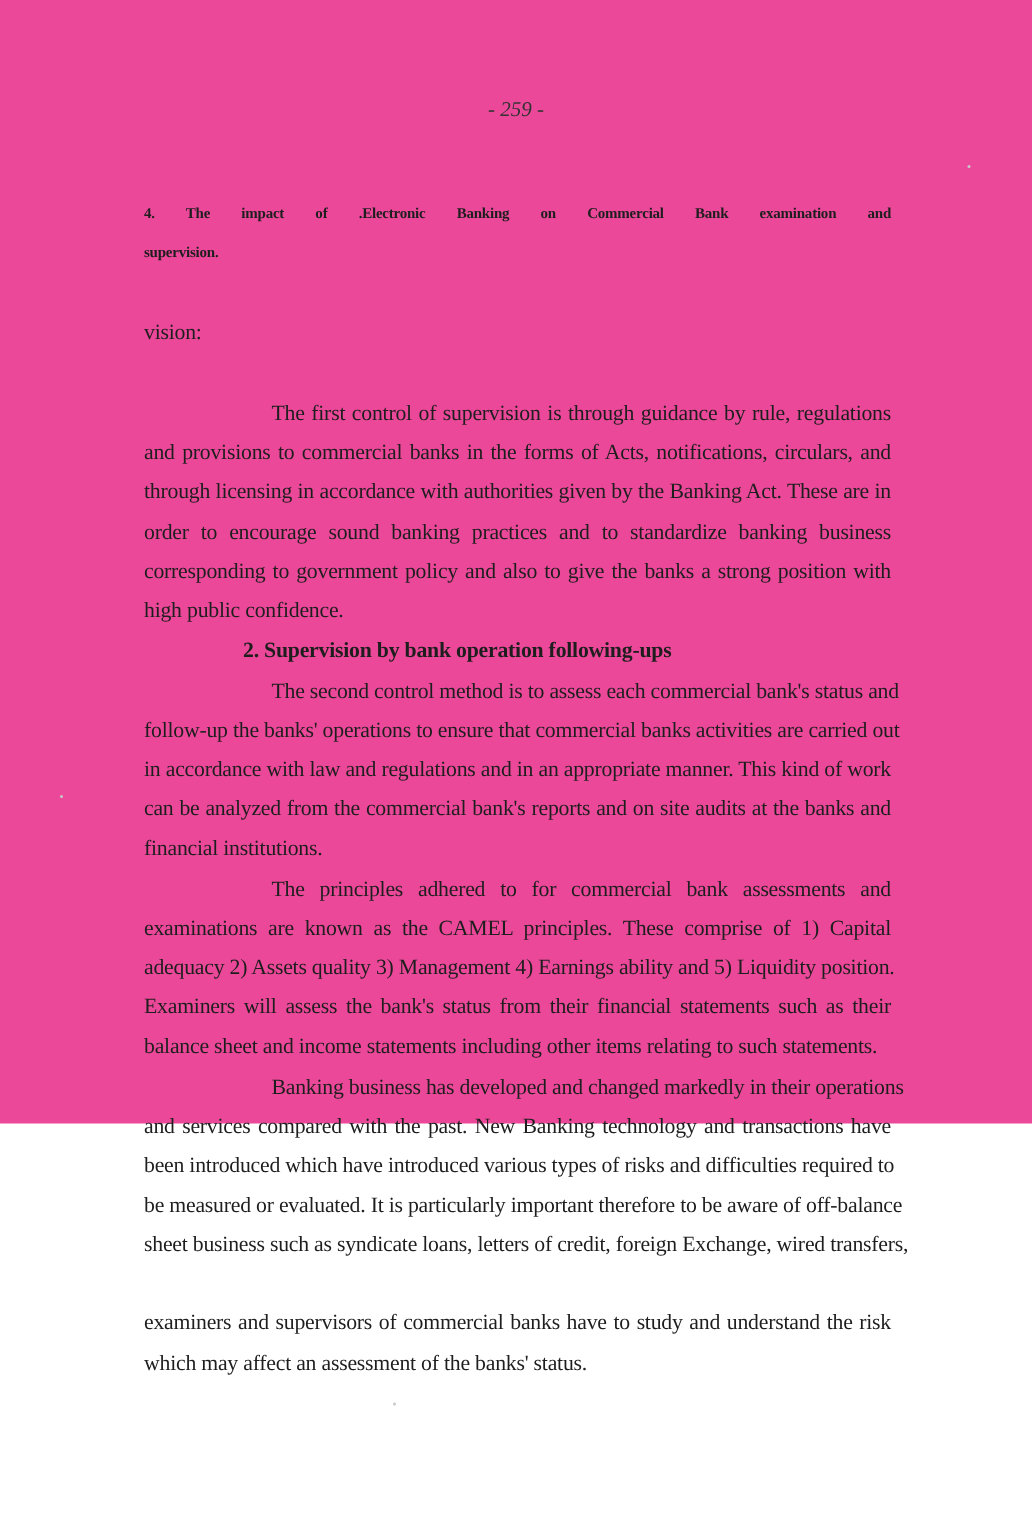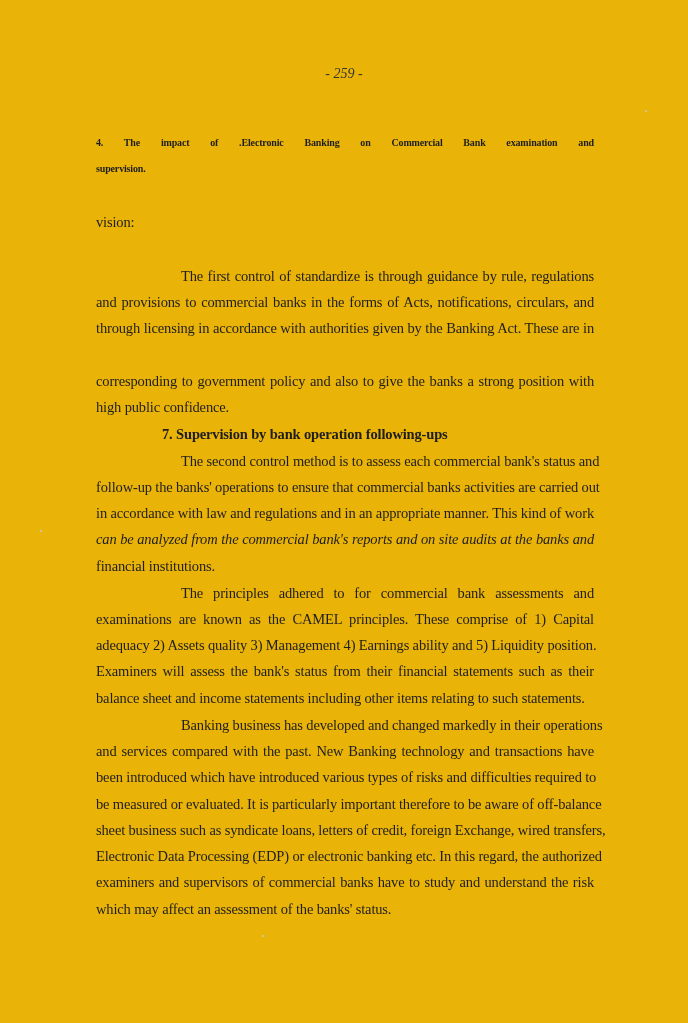--- a/index.html
+++ b/index.html
@@ -12,22 +12,22 @@
       height: 1023px;
       position: relative;
       overflow: hidden;
       font-family: "Liberation Serif", serif;
       color: #1e1e1e;
     }
     .page {
       position: absolute;
       left: 0; top: 0;
       width: 688px;
-      height: 1023px;
-      background: #eab308;
+      height: 749px;
+      background: #ec4899;
     }
     .page-number {
       position: absolute;
       top: 66px;
       left: 0;
       width: 688px;
       text-align: center;
       font-size: 14px;
       font-style: italic;
       color: #333;
@@ -72,44 +72,44 @@
 
 <div class="page">
 
   <div class="page-number">- 259 -</div>
 
   <div class="line bold heading" style="top:134px;">4. The impact of .Electronic Banking on Commercial Bank examination and</div>
   <div class="line bold heading last" style="top:160px;">supervision.</div>
 
   <div class="line last" style="top:213px;">vision:</div>
 
-  <div class="line indent" style="top:267px;">The first control of standardize is through guidance by rule, regulations</div>
+  <div class="line indent" style="top:267px;">The first control of supervision is through guidance by rule, regulations</div>
   <div class="line" style="top:293px;">and provisions to commercial banks in the forms of Acts, notifications, circulars, and</div>
   <div class="line" style="top:319px;">through licensing in accordance with authorities given by the Banking Act.  These are in</div>
+  <div class="line" style="top:346px;">order to encourage sound banking practices and to standardize banking business</div>
   <div class="line" style="top:372px;">corresponding to government policy and also to give the banks a strong position with</div>
   <div class="line last" style="top:398px;">high public confidence.</div>
 
-  <div class="line sub-indent bold last" style="top:425px;">7. Supervision by bank operation following-ups</div>
+  <div class="line sub-indent bold last" style="top:425px;">2. Supervision by bank operation following-ups</div>
   <div class="line indent" style="top:452px;">The second control method is to assess each commercial bank's status and</div>
   <div class="line" style="top:478px;">follow-up the banks' operations to ensure that commercial banks activities are carried out</div>
   <div class="line" style="top:504px;">in accordance with law and regulations and in an appropriate manner.  This kind of work</div>
-  <div class="line" style="top:530px;font-style:italic;">can be analyzed from the commercial bank's reports and on site audits at the banks and</div>
+  <div class="line" style="top:530px;">can be analyzed from the commercial bank's reports and on site audits at the banks and</div>
   <div class="line last" style="top:557px;">financial institutions.</div>
 
   <div class="line indent" style="top:584px;">The principles adhered to for commercial bank assessments and</div>
   <div class="line" style="top:610px;">examinations are known as the CAMEL principles.  These comprise of 1) Capital</div>
   <div class="line" style="top:636px;">adequacy 2) Assets quality 3) Management 4) Earnings ability and 5) Liquidity position.</div>
   <div class="line" style="top:662px;">Examiners will assess the bank's status from their financial statements such as their</div>
   <div class="line last" style="top:689px;">balance sheet and income statements including other items relating to such statements.</div>
 
   <div class="line indent" style="top:716px;">Banking business has developed and changed markedly in their operations</div>
   <div class="line" style="top:742px;">and services compared with the past.   New Banking technology and transactions have</div>
   <div class="line" style="top:768px;">been introduced which have introduced various types of risks and difficulties required to</div>
   <div class="line" style="top:795px;">be measured or evaluated.  It is particularly important therefore to be aware of off-balance</div>
   <div class="line" style="top:821px;">sheet business such as syndicate loans, letters of credit, foreign Exchange, wired transfers,</div>
-  <div class="line" style="top:847px;">Electronic Data Processing (EDP) or electronic banking etc.  In this regard, the authorized</div>
   <div class="line" style="top:873px;">examiners and supervisors of commercial banks have to study and understand the risk</div>
   <div class="line last" style="top:900px;">which may affect an assessment of the banks' status.</div>
 
   <div class="speck" style="left:40px; top:530px;"></div>
   <div class="speck" style="left:645px; top:110px;"></div>
   <div class="speck" style="left:262px; top:935px;"></div>
 </div>
 
 </body></html>

